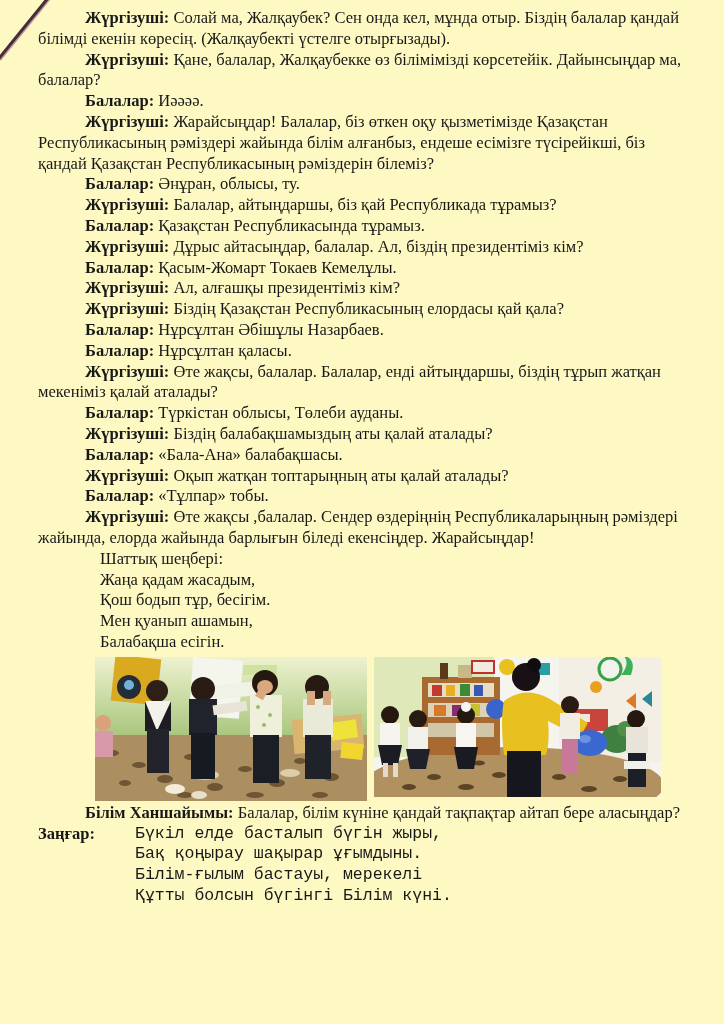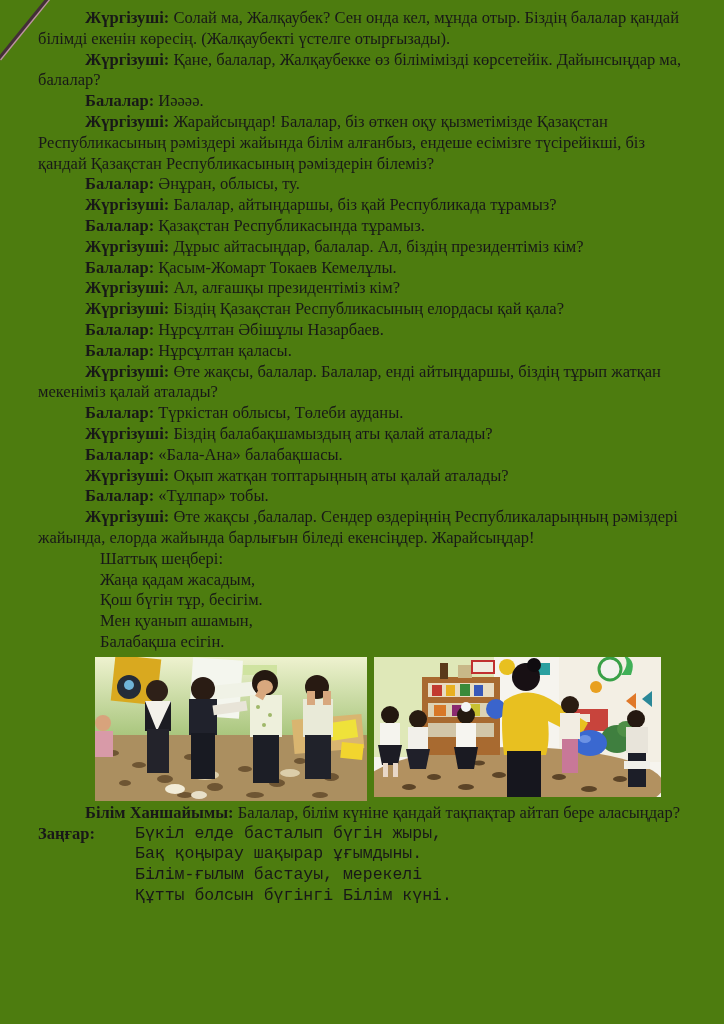--- a/index.html
+++ b/index.html
@@ -1,20 +1,20 @@
 <!DOCTYPE html>
 <html lang="kk"><head>
 <meta charset="utf-8">
 <style>
   html,body{margin:0;padding:0;background:#e9e9e9;}
   .page{
     position:relative;
     width:724px;height:1024px;
     margin:0 auto;
-    background:#4d7c0f;
+    background:#fef9c3;
     overflow:hidden;
     font-family:"Liberation Serif", serif;
     color:#181818;
   }
   .corner-mark{position:absolute;top:0;left:0;pointer-events:none;}
   .content{
     position:absolute;
     top:8px;left:38px;right:28px;
     font-size:16.5px;
     line-height:20.8px;
@@ -69,21 +69,21 @@
         <p class="para"><b>Балалар:</b><span> «Бала-Ана» балабақшасы.</span></p>
         <p class="para"><b>Жүргізуші:</b><span> Оқып жатқан топтарыңның аты қалай аталады?</span></p>
         <p class="para"><b>Балалар:</b><span> «Тұлпар» тобы.</span></p>
         <p class="para"><b>Жүргізуші:</b><span> Өте жақсы ,балалар. Сендер өздеріңнің Республикаларыңның рәміздері жайында, елорда жайында барлығын біледі екенсіңдер. Жарайсыңдар!</span></p>
       </div>
 
     <div class="poem-block">
       <p class="poem-title">Шаттық шеңбері:</p>
       <div id="poem-lines">
           <p class="poem-line">Жаңа қадам жасадым,</p>
-          <p class="poem-line">Қош бүгін тұр, бесігім.</p>
+          <p class="poem-line">Қош бодып тұр, бесігім.</p>
           <p class="poem-line">Мен қуанып ашамын,</p>
           <p class="poem-line">Балабақша есігін.</p>
         </div>
     </div>
 
     <div class="photos-row">
 
       <svg class="photo" width="272" height="144" viewBox="0 0 272 144" role="img" aria-label="Балалар балабақша бөлмесінде кілем үстінде тұр">
         <defs>
           <linearGradient id="wallL" x1="0" y1="0" x2="0" y2="1">

